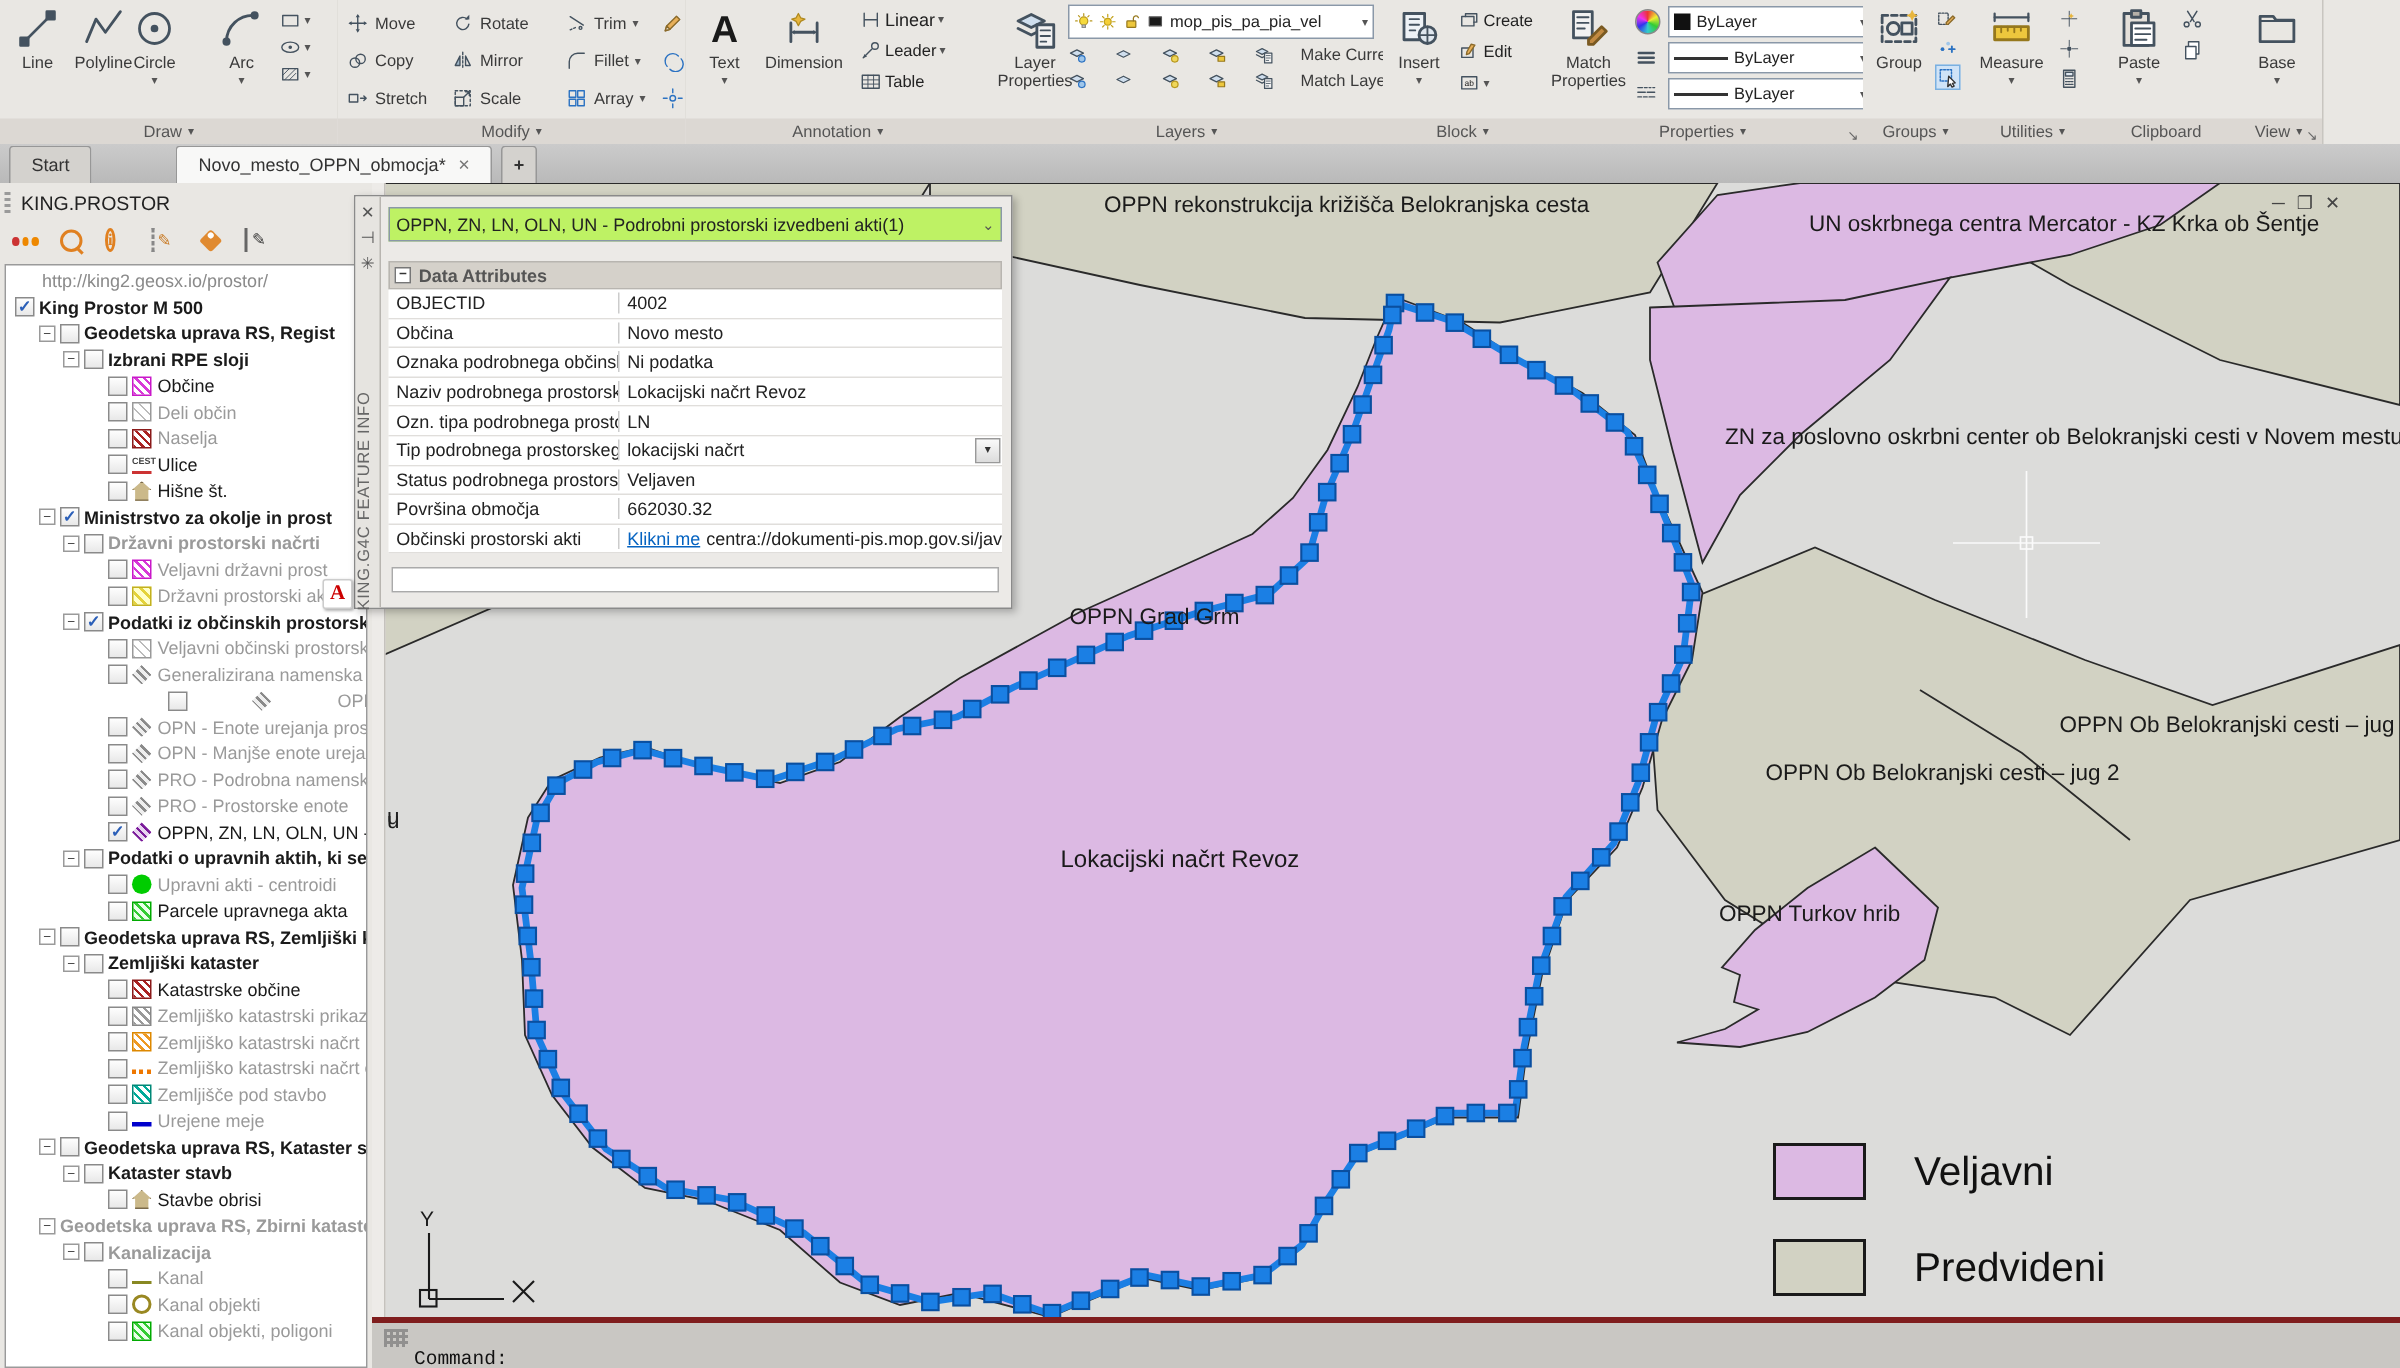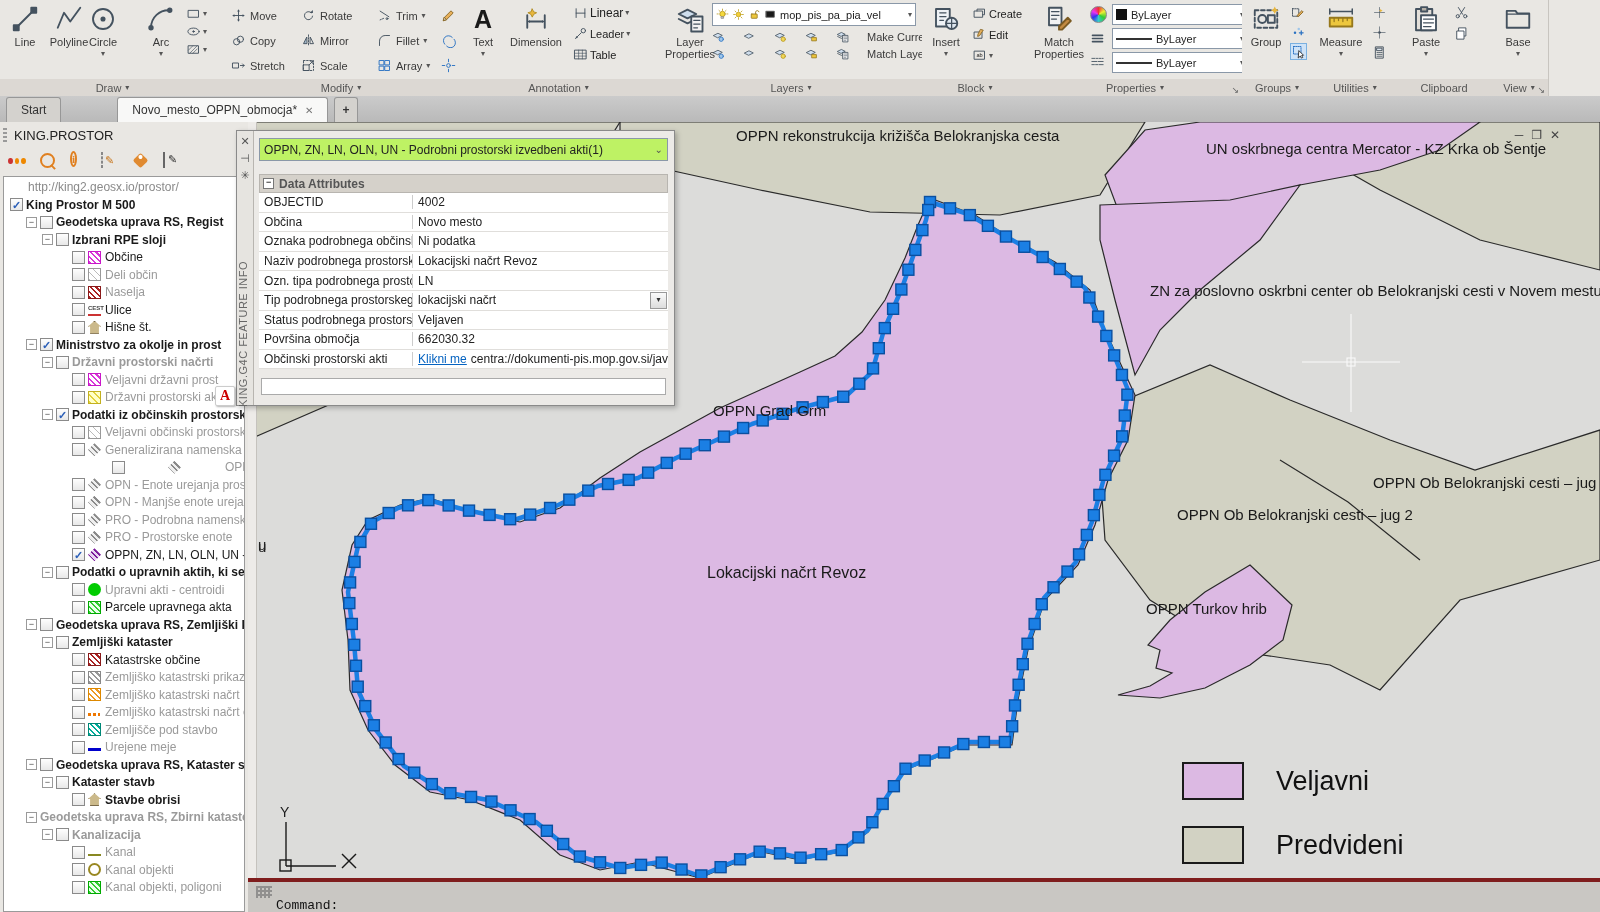--- a/index.html
+++ b/index.html
@@ -953,21 +953,21 @@
           <div class="trow" style="padding-left: 22px;">
             <span class="exp">−</span>
             <span class="cbx"></span>
             <span class="tlab b">Geodetska uprava RS, Kataster sta</span>
           </div>
           <div class="trow" style="padding-left: 38px;">
             <span class="exp">−</span>
             <span class="cbx"></span>
             <span class="tlab b">Kataster stavb</span>
           </div>
-          <div class="trow" style="padding-left: 54px; font-weight: bold;">
+          <div class="trow" style="padding-left: 54px;">
             <span class="exp spacer"></span>
             <span class="cbx"></span>
             <span class="ti ti-house"></span>
             <span class="tlab">Stavbe obrisi</span>
           </div>
           <div class="trow" style="padding-left: 22px;">
             <span class="exp">−</span>
             <span class="tlab dim b">Geodetska uprava RS, Zbirni kataster</span>
           </div>
           <div class="trow" style="padding-left: 38px;">

